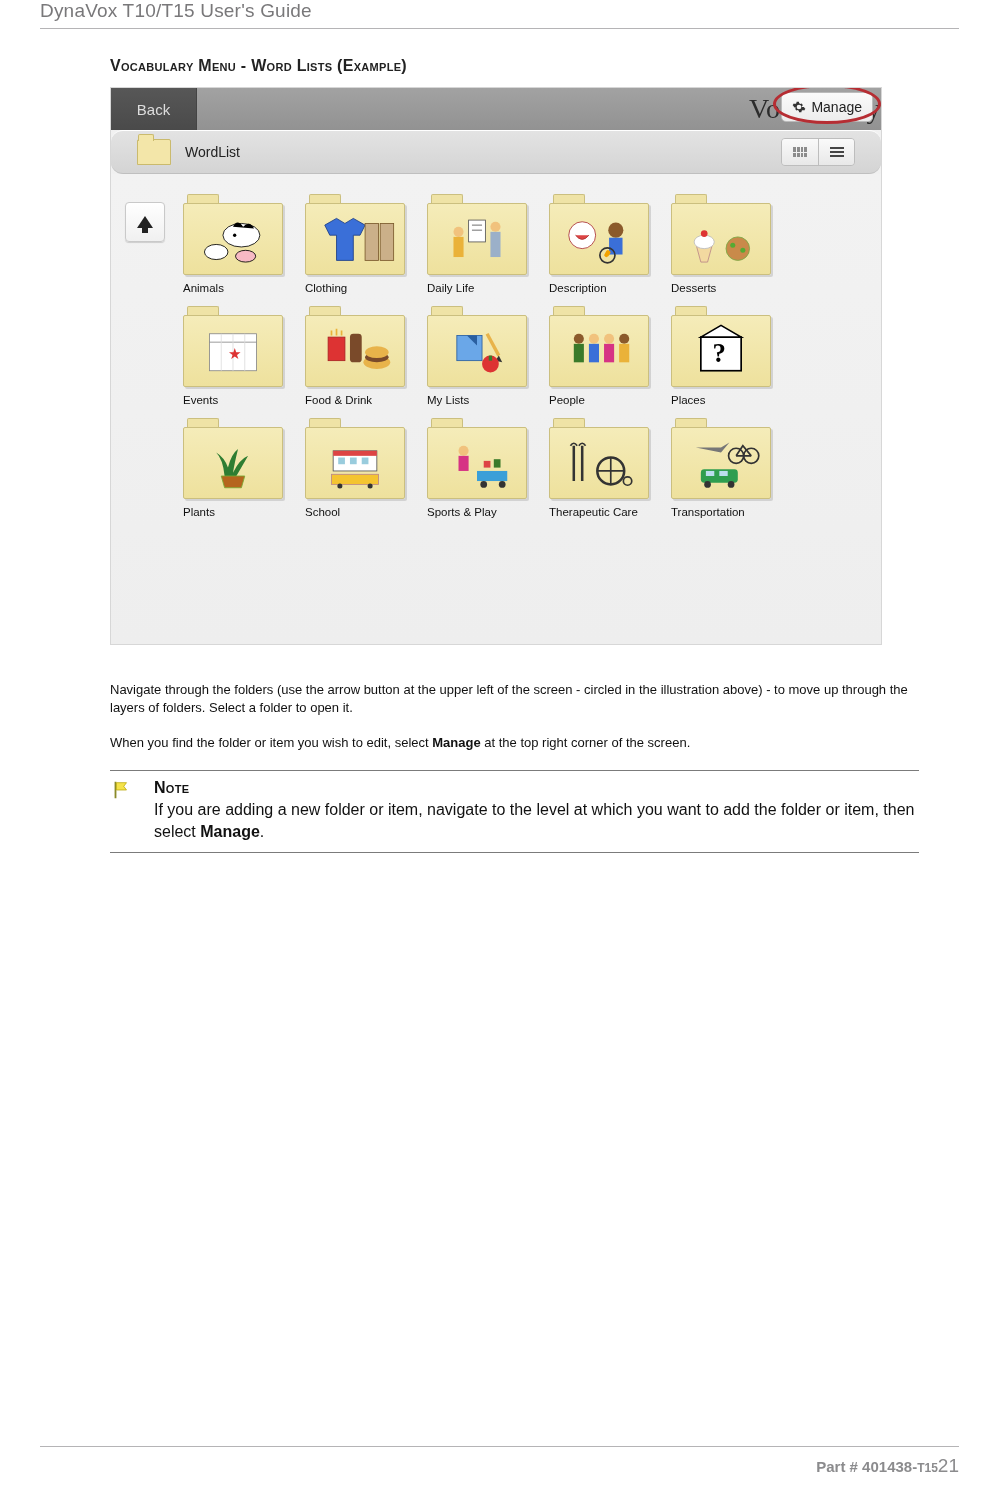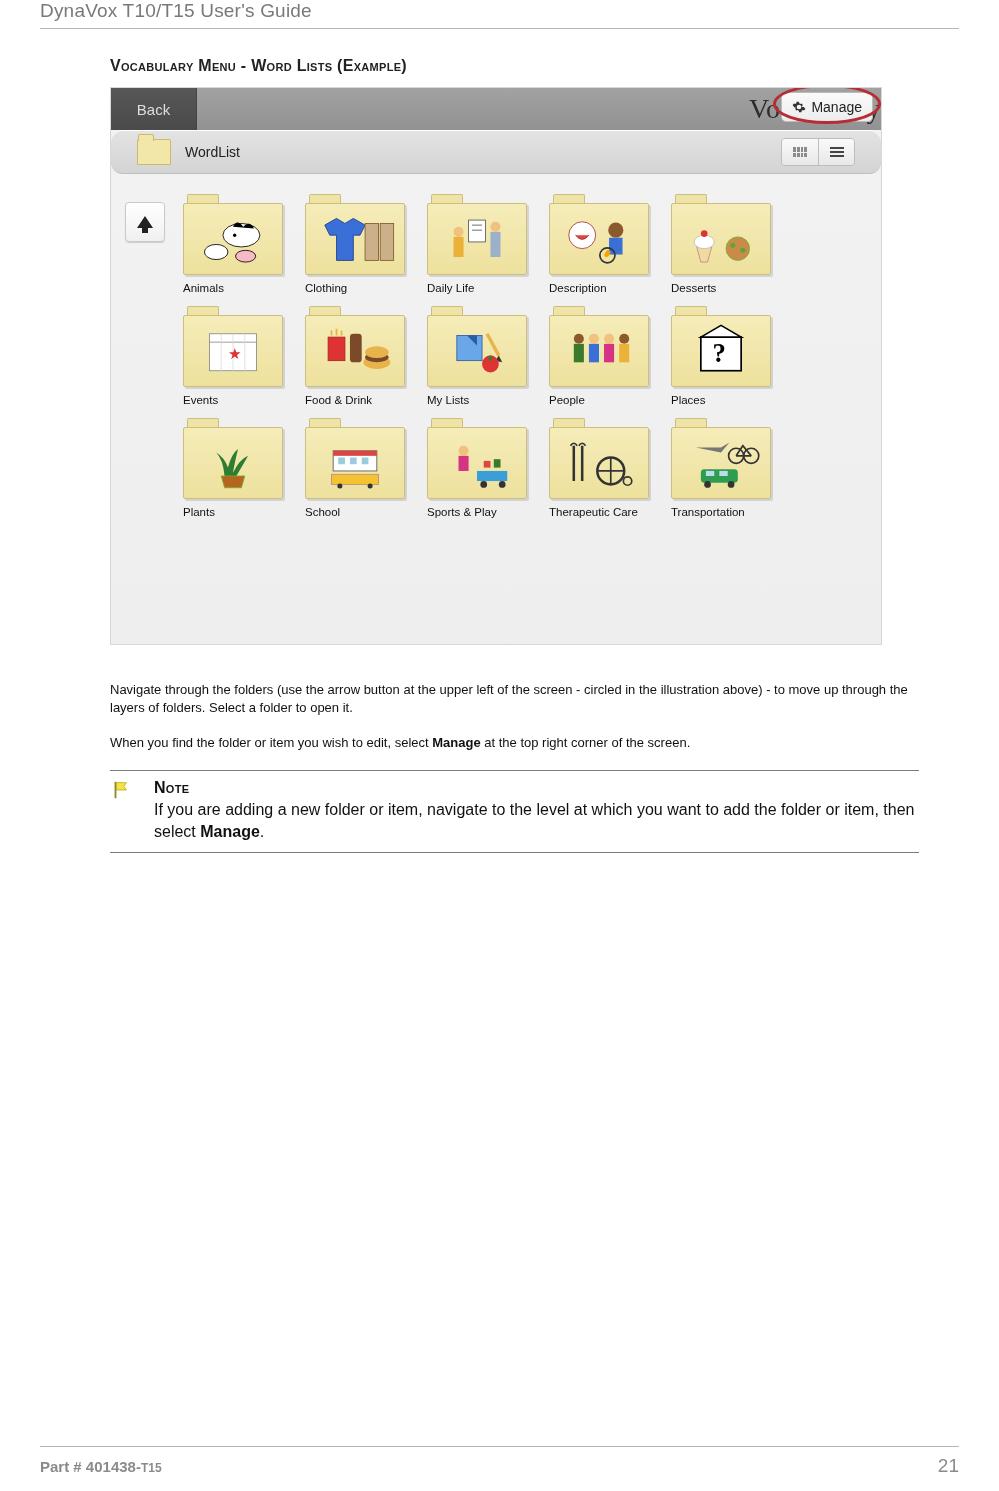--- a/index.html
+++ b/index.html
@@ -41,21 +41,21 @@
   
   .para { font-size:13px; line-height:1.35; margin-bottom:18px; color:#111; }
   .para b { font-weight:bold; }
   
   .note-block { border-top:1px solid #7b7b7b; border-bottom:1px solid #7b7b7b; padding:6px 0 10px 0; display:flex; gap:22px; }
   .flag-icon { width:22px; height:22px; flex:0 0 22px; margin-top:2px; }
   .note-text { font-size:16px; line-height:1.35; color:#111; }
   .note-heading { font-weight:bold; font-variant:small-caps; font-size:16px; letter-spacing:0.3px; display:block; margin-bottom:1px; }
   
   .footer-rule { position:absolute; left:40px; right:40px; bottom:44px; height:1px; background:#b5b4b6; }
-  .footer { position:absolute; left:40px; right:40px; bottom:14px; display:flex; justify-content:space-between; align-items:baseline; }
+  .footer { position:absolute; left:40px; right:40px; bottom:14px; display:flex; justify-content:flex-end; align-items:baseline; }
   .footer-left { font-family:Arial, sans-serif; font-size:15px; color:#8b8b8d; font-weight:bold; }
   .footer-left .sm { font-size:12px; }
   .footer-right { font-size:19px; color:#8b8b8d; }
 </style>
 </head>
 <body>
 
 <div class="page">
   <div class="running-header">DynaVox T10/T15 User's Guide</div>
   <div class="header-rule"></div>

